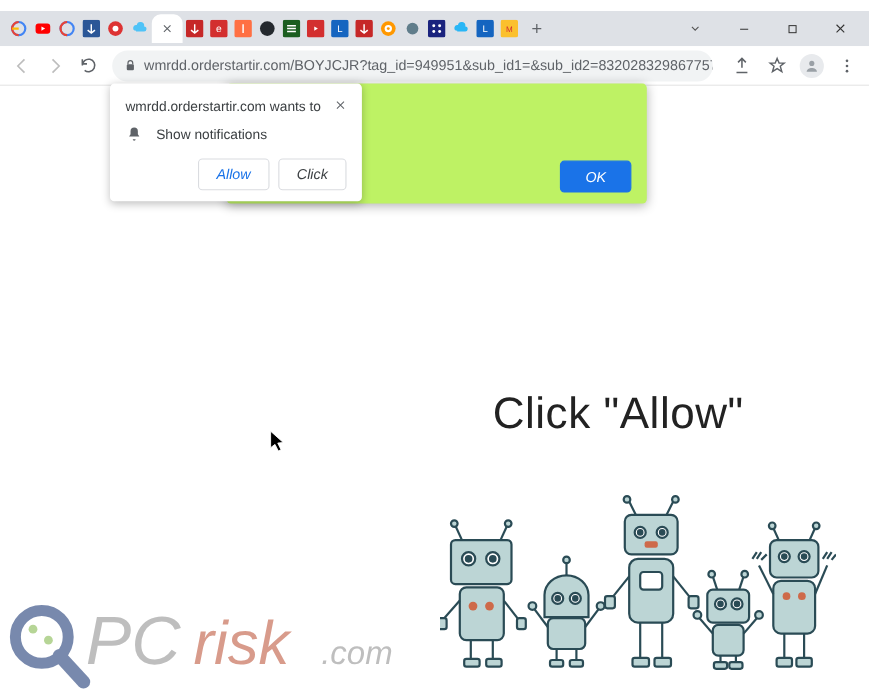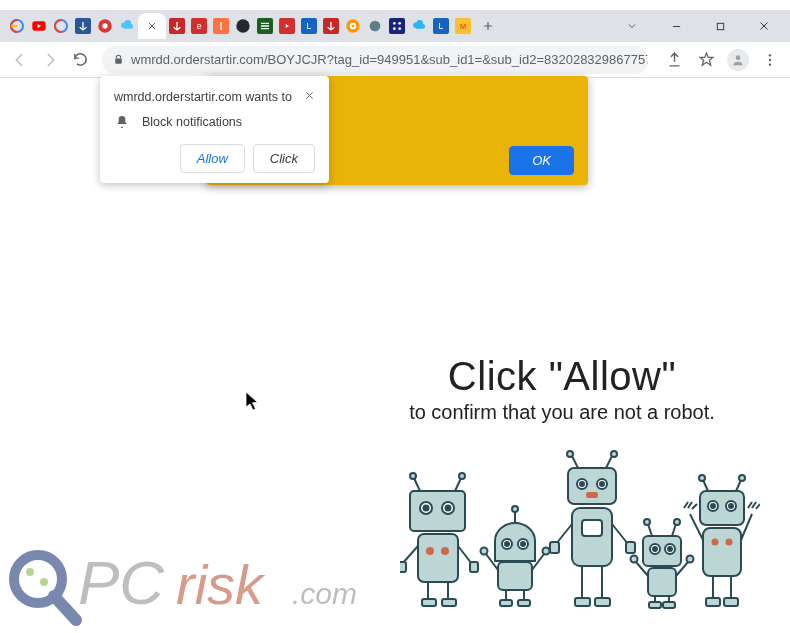--- a/index.html
+++ b/index.html
@@ -33,21 +33,21 @@
     .perm-popup { position: absolute; left: 100px; top: -2px; width: 229px; background: #fff; border-radius: 4px; box-shadow: 0 2px 8px rgba(0,0,0,0.25); padding: 14px 14px 10px 14px; z-index: 30; font-size: 12.5px; color: #3c4043; }
     .perm-popup .pp-head { display:flex; justify-content: space-between; align-items: flex-start; }
     .perm-popup .pp-close { color:#5f6368; font-size:14px; line-height:10px; cursor:pointer; }
     .perm-popup .pp-row { display: flex; align-items: center; gap: 12px; margin-top: 10px; }
     .perm-popup .pp-actions { display: flex; justify-content: flex-end; gap: 8px; margin-top: 14px; }
     .btn { border-radius: 4px; padding: 6px 16px; font-size: 13px; cursor: pointer; background:#fff;font-style:italic; }
     .btn-outline { border: 1px solid #dadce0; color: #1a73e8; }
     .btn-outline.gray { color:#3c4043; }
 
     
-    .js-dialog { position: absolute; left: 206px; top: -2px; width: 382px; background:#eab308; border-radius:4px; padding: 14px 14px 10px 14px; box-shadow: 0 2px 10px rgba(0,0,0,0.3); z-index: 20; font-size: 13px; }
+    .js-dialog { position: absolute; left: 206px; top: -2px; width: 382px; background:#bef264; border-radius:4px; padding: 14px 14px 10px 14px; box-shadow: 0 2px 10px rgba(0,0,0,0.3); z-index: 20; font-size: 13px; }
     .js-dialog .jd-title { font-size: 12px; color:#5f6368; }
     .js-dialog .jd-text { margin-top:8px; color:#3c4043; line-height: 1.5; }
     .js-dialog .jd-actions { display:flex; justify-content:flex-end; margin-top: 14px; }
     .btn-primary { background:#1a73e8; color:#fff; border: 1px solid #1a73e8; padding: 6px 22px; }
 
     
     .page-text { position:absolute; right: 18px; top: 276px; text-align:center; width: 420px; }
     .page-text h1 { font-size: 40px; font-weight: 400; color:#222; letter-spacing: 0.5px; }
     .page-text p { font-size: 20px; color:#222; margin-top: 2px; }
 
@@ -302,31 +302,30 @@
             <path d="M5 5l14 14M19 5L5 19" stroke="#5f6368" stroke-width="2"></path>
           </svg>
       </div>
     </div>
     <div class="pp-row">
       <span>
         <svg width="16" height="16" viewBox="0 0 24 24">
             <path d="M12 3a5 5 0 0 0-5 5v4l-2 3h14l-2-3V8a5 5 0 0 0-5-5zM10 19a2 2 0 0 0 4 0" fill="#5f6368"></path>
           </svg>
       </span>
-      <span>Block notifications</span>
+      <span>Show notifications</span>
     </div>
     <div class="pp-actions">
       <button class="btn btn-outline">Allow</button>
       <button class="btn btn-outline gray">Click</button>
     </div>
   </div>
 
   <div class="page-text">
     <h1>Click "Allow"</h1>
-    <p>to confirm that you are not a robot.</p>
   </div>
 
   <div class="robots">
     <svg width="360" height="175" viewBox="0 0 360 175">
 
       <g stroke="#2a4b55" stroke-width="2" fill="#bcd5d5">
         <rect x="10" y="55" width="55" height="40" rx="4"></rect>
         <circle cx="26" cy="72" r="6" fill="#fff"></circle>
           <circle cx="26" cy="72" r="2.5" fill="#2a4b55"></circle>
         <circle cx="48" cy="72" r="6" fill="#fff"></circle>

